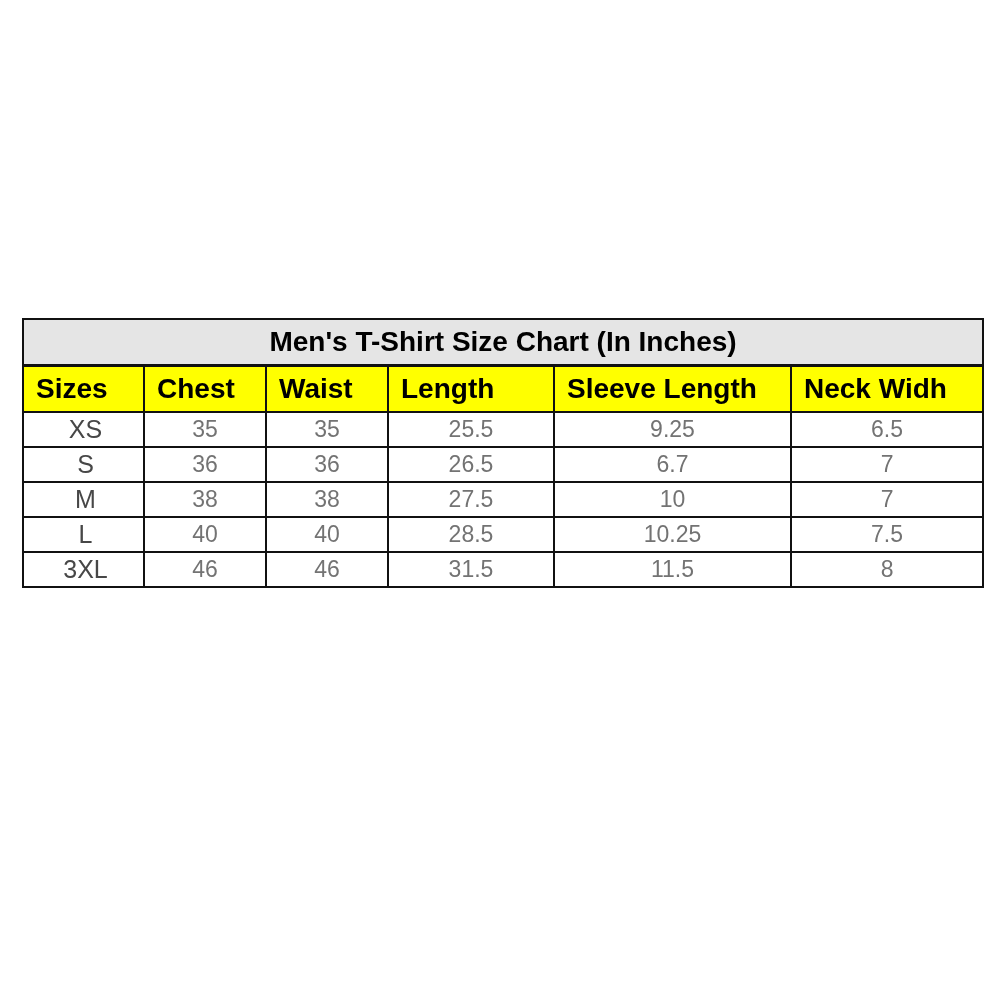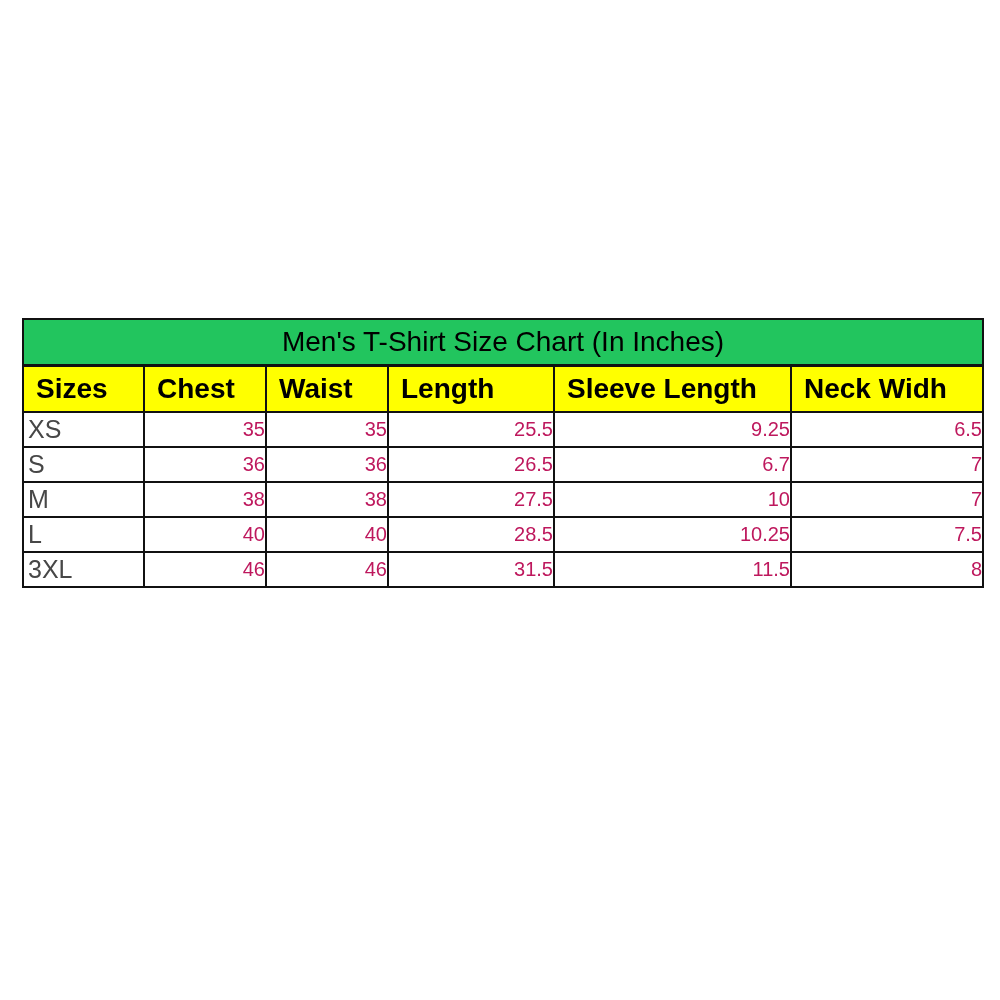--- a/index.html
+++ b/index.html
@@ -27,46 +27,46 @@
     background: #ffffff;
   }
   table.size-chart td, table.size-chart th {
     border: 2px solid #111111;
     padding: 0;
     overflow: hidden;
     white-space: nowrap;
   }
   tr.title-row td {
     height: 44px;
-    background: #22c55e;
+    background: #e5e5e5;
     text-align: center;
-    font-weight: normal;
+    font-weight: bold;
     font-size: 28px;
     color: #000000;
     border-bottom-width: 3px;
     margin-top: 44px;
   }
   tr.header-row th {
     height: 44px;
     background: #ffff00;
     text-align: left;
     font-weight: bold;
     font-size: 28px;
     color: #000000;
     padding-left: 12px;
   }
   tr.data-row td {
     height: 33px;
-    font-size: 20px;
-    text-align: right;
-    color: #be185d;
+    font-size: 23px;
+    text-align: center;
+    color: #737373;
     background: #ffffff;
   }
   tr.data-row td.size-col {
-    text-align: left;
+    text-align: center;
     padding-left: 4px;
     font-size: 25px;
     color: #474747;
   }
 </style>
 </head>
 <body>
 
 <div class="canvas">
   <table class="size-chart">

